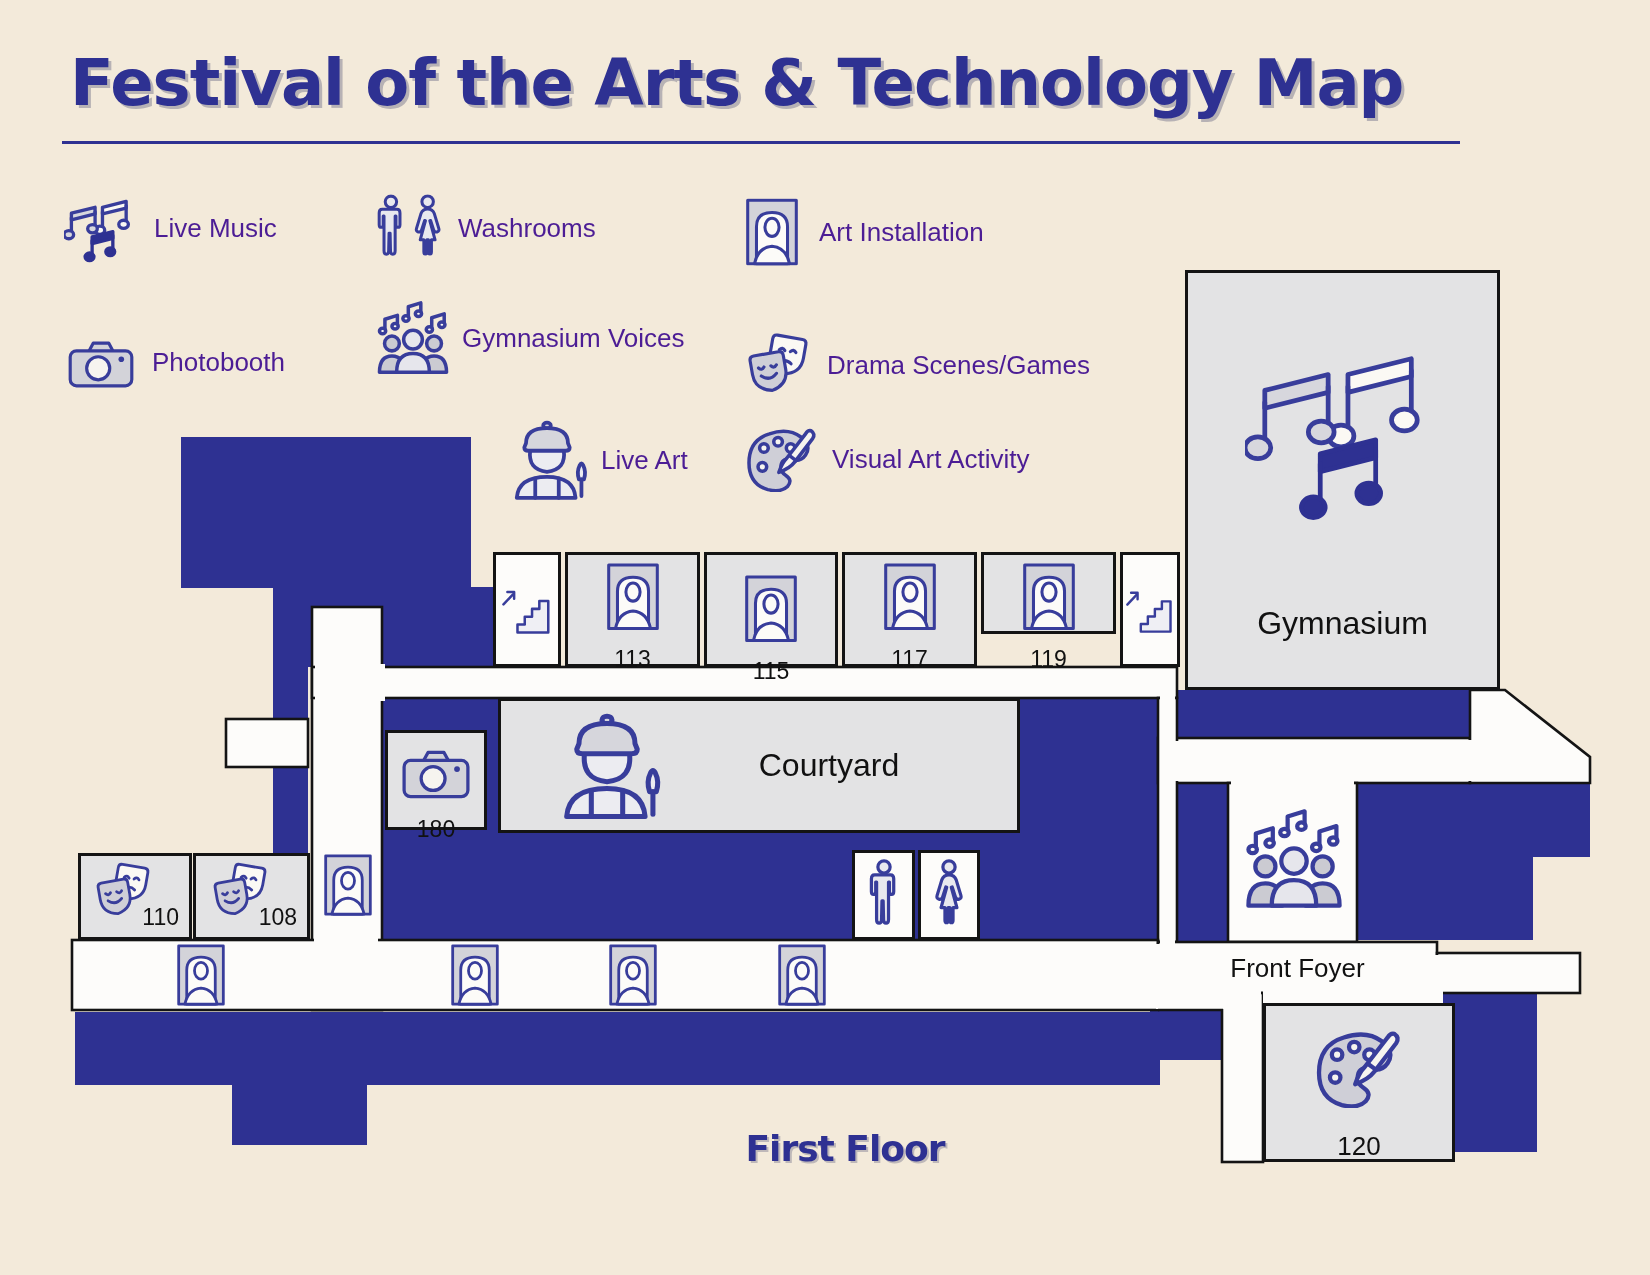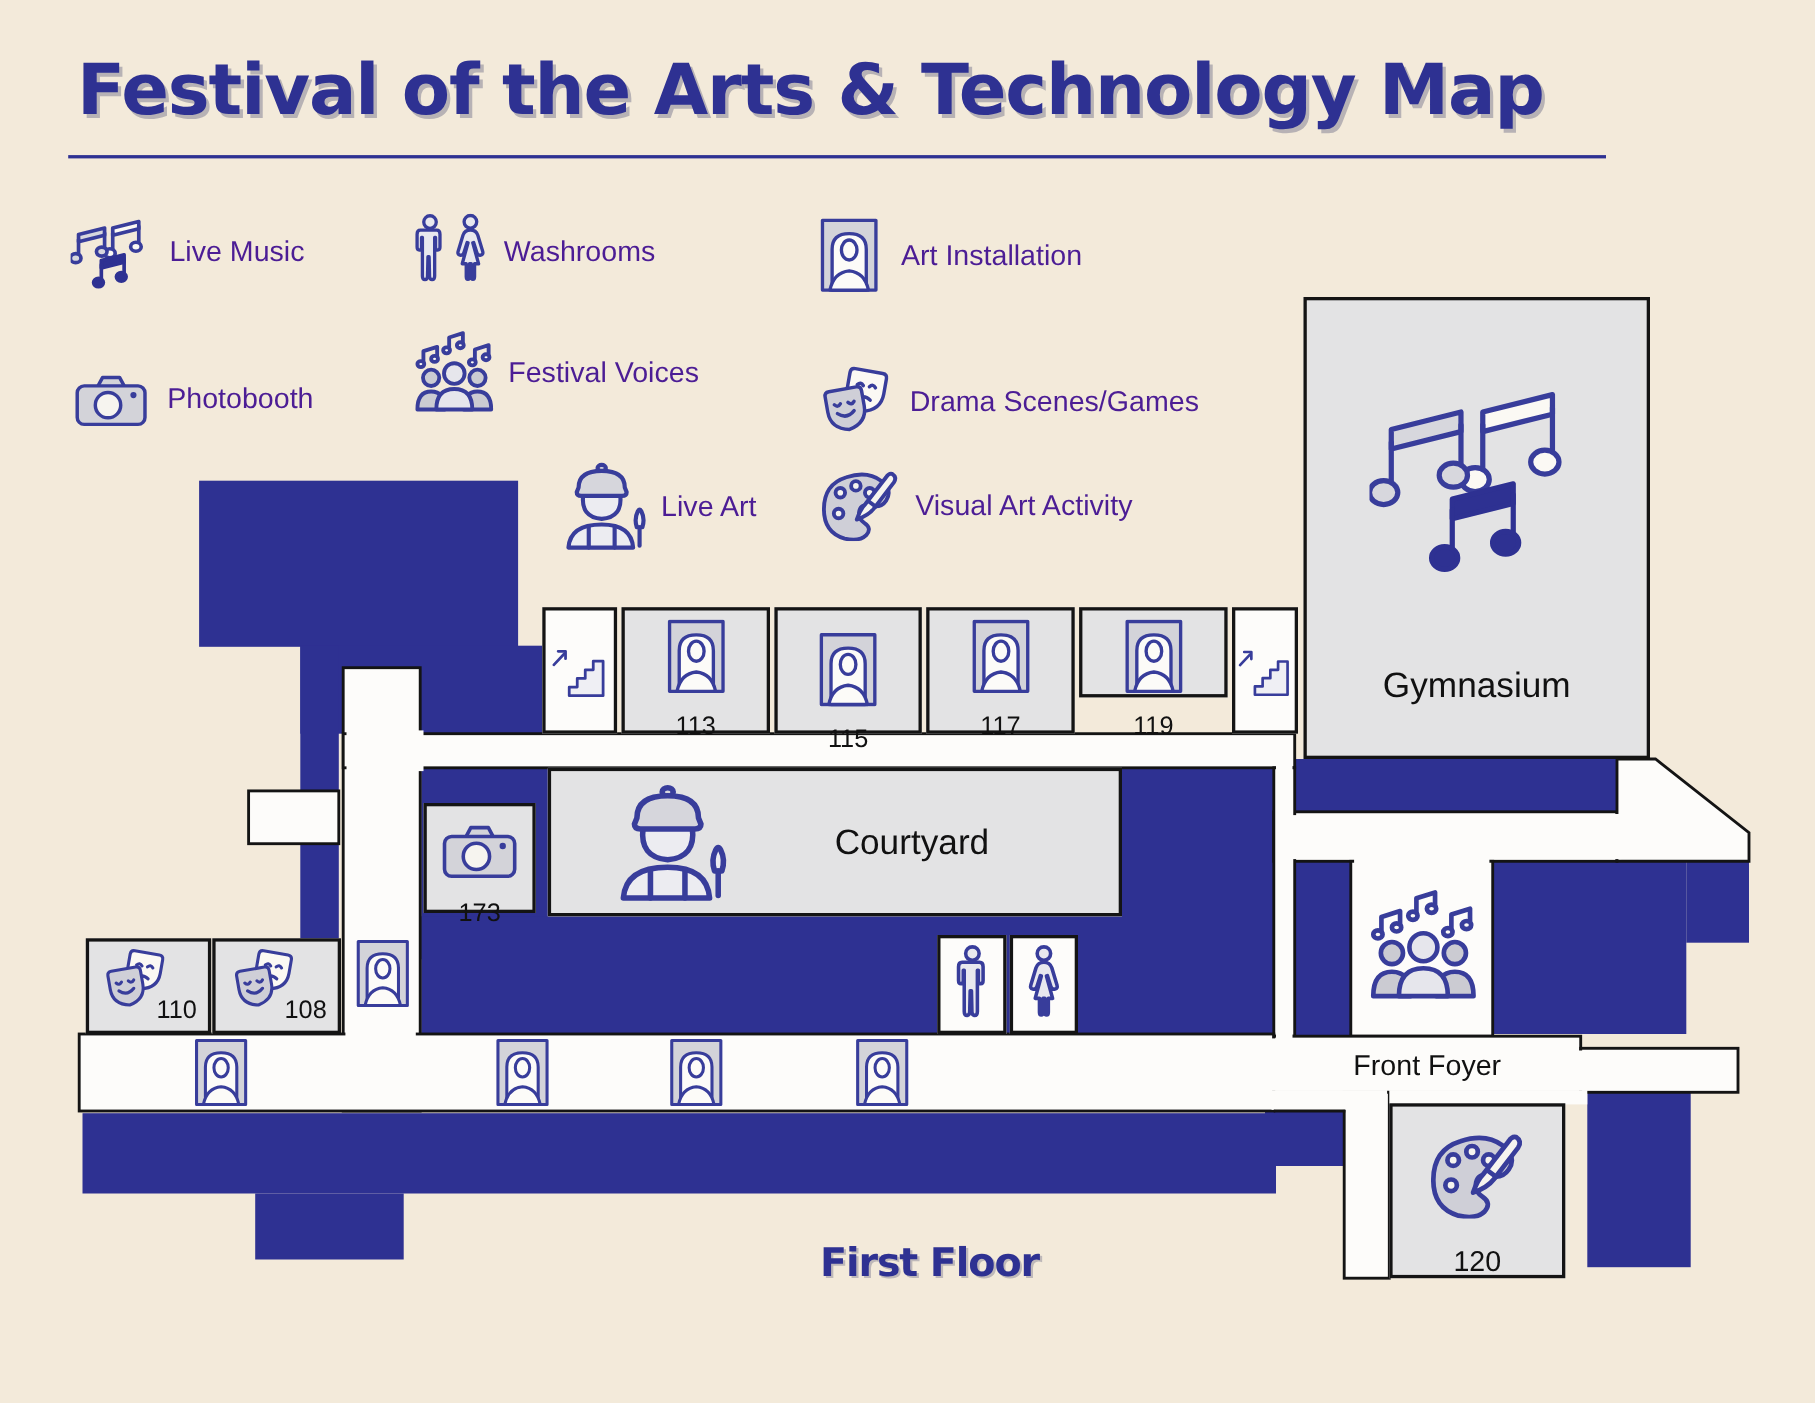--- a/index.html
+++ b/index.html
@@ -167,21 +167,21 @@
         </svg>
       </div>
     <span class="llab">Photobooth</span>
   </div>
   <div class="abs litem gap10" style="left:374px;top:296px;height:84px">
     <div class="lic" style="width:78px;height:82px">
         <svg class="svgic" viewBox="0 0 100 100">
           <use href="#sym-choir"></use>
         </svg>
       </div>
-    <span class="llab">Festival Voices</span>
+    <span class="llab">Gymnasium Voices</span>
   </div>
   <div class="abs litem gap14" style="left:743px;top:330px;height:70px">
     <div class="lic" style="width:70px;height:68px">
         <svg class="svgic" viewBox="0 0 100 96">
           <use href="#sym-masks"></use>
         </svg>
       </div>
     <span class="llab">Drama Scenes/Games</span>
   </div>
   <div class="abs litem gap12" style="left:505px;top:418px;height:84px">
@@ -318,41 +318,41 @@
     </div>
   <span class="rnum">119</span>
 </div>
 
 <div class="abs room roomcol" style="left:385px;top:730px;width:102px;height:100px;padding-top:10px;gap:4px">
   <div style="width:76px;height:58px">
       <svg class="svgic" viewBox="0 0 100 80">
         <use href="#sym-camera"></use>
       </svg>
     </div>
-  <span class="rnum">173</span>
+  <span class="rnum">180</span>
 </div>
 
 <div class="abs room" style="left:78px;top:853px;width:114px;height:87px">
   <div class="abs" style="left:10px;top:5px;width:64px;height:60px">
       <svg class="svgic" viewBox="0 0 100 96">
         <use href="#sym-masks"></use>
       </svg>
     </div>
   <span class="abs rnum" style="right:10px;bottom:8px">110</span>
 </div>
 <div class="abs room" style="left:193px;top:853px;width:117px;height:87px">
   <div class="abs" style="left:12px;top:5px;width:64px;height:60px">
       <svg class="svgic" viewBox="0 0 100 96">
         <use href="#sym-masks"></use>
       </svg>
     </div>
   <span class="abs rnum" style="right:10px;bottom:8px">108</span>
 </div>
 
-<div class="abs room roomcol" style="left:1263px;top:1003px;width:160px;height:159px;padding-top:22px;gap:12px">
+<div class="abs room roomcol" style="left:1263px;top:1003px;width:192px;height:159px;padding-top:22px;gap:12px">
   <div style="width:100px;height:80px">
       <svg class="svgic" viewBox="0 0 100 84">
         <use href="#sym-palette"></use>
       </svg>
     </div>
   <span class="rnum" style="font-size:26px">120</span>
 </div>
 
 <div class="abs whitebox center" style="left:852px;top:850px;width:63px;height:90px">
   <div style="width:42px;height:72px">

